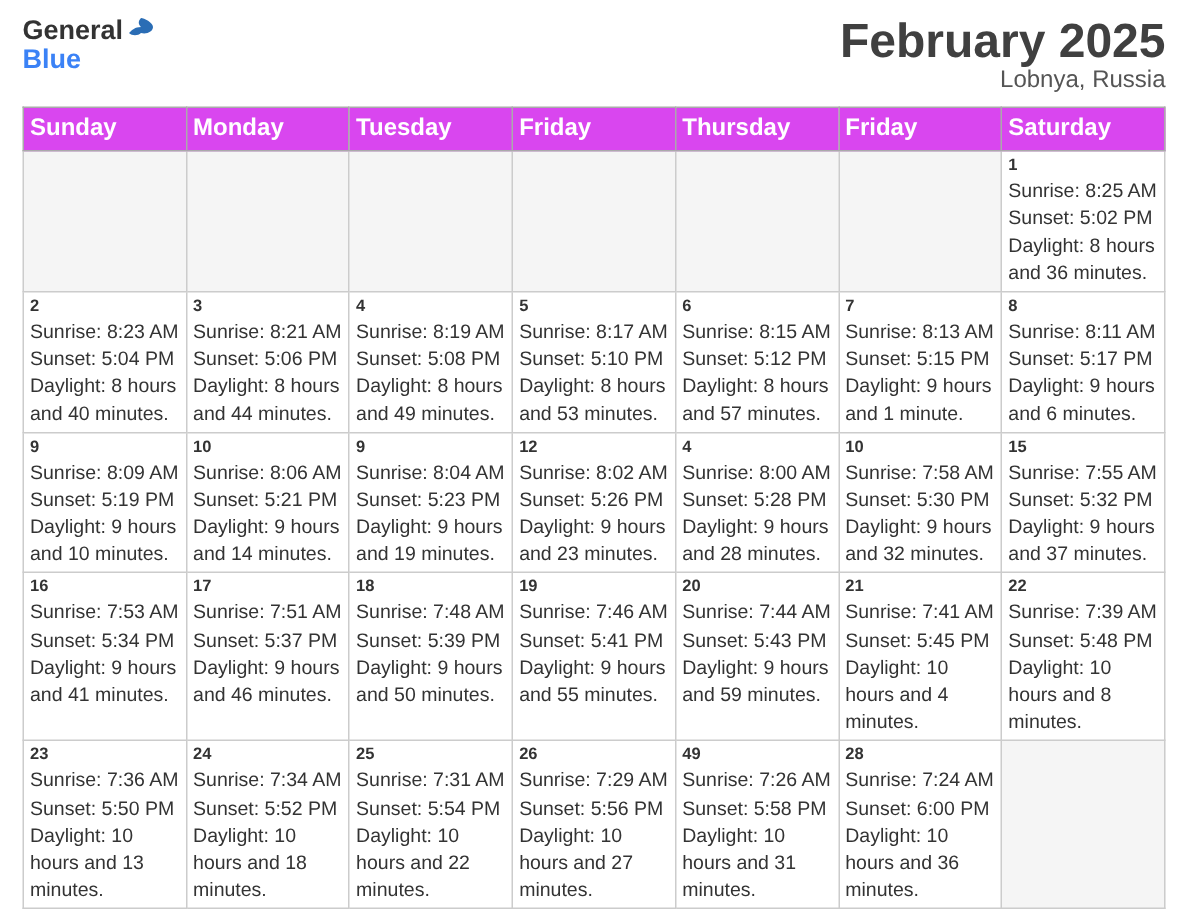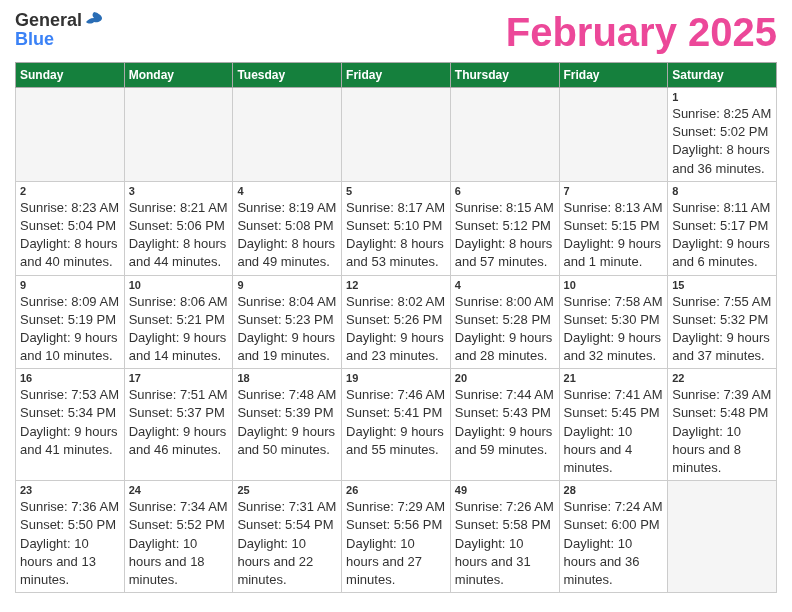--- a/index.html
+++ b/index.html
@@ -33,38 +33,38 @@
     .logo-blue { color: #3b82f6; }
     .logo-icon {
       width: 20px;
       height: 20px;
       margin-left: 2px;
     }
     .title-block {
       text-align: right;
     }
     .month-title {
-      font-size: 40px;
+      font-size: 32px;
       font-weight: bold;
-      color: #ec4899;
+      color: #404040;
       line-height: 1.1;
     }
     .location {
       font-size: 16px;
       color: #555;
     }
     .calendar {
       width: 100%;
       border-collapse: collapse;
       table-layout: fixed;
     }
     .calendar th {
-      background-color: #15803d;
+      background-color: #d946ef;
       color: #fff;
-      font-size: 12px;
+      font-size: 16px;
       font-weight: bold;
       padding: 5px 4px;
       text-align: left;
       border: 1px solid #aaa;
     }
     .calendar td {
       border: 1px solid #ccc;
       vertical-align: top;
       padding: 3px 4px;
       font-size: 9.5px;
@@ -100,20 +100,21 @@
             <path d="M10 2 C12 2, 18 5, 18 8 C18 11, 14 13, 10 12 C8 14, 4 14, 2 12 C4 10, 6 8, 10 8 C8 6, 8 4, 10 2Z" fill="#2a6db5"></path>
           </svg>
         </div>
         <div>
           <span class="logo-text logo-blue">Blue</span>
         </div>
       </div>
     </div>
     <div class="title-block">
       <div class="month-title">February 2025</div>
+      <div class="location">Lobnya, Russia</div>
     </div>
   </div>
 
   <table class="calendar">
     <thead>
       <tr>
         <th>Sunday</th>
         <th>Monday</th>
         <th>Tuesday</th>
         <th>Friday</th>

